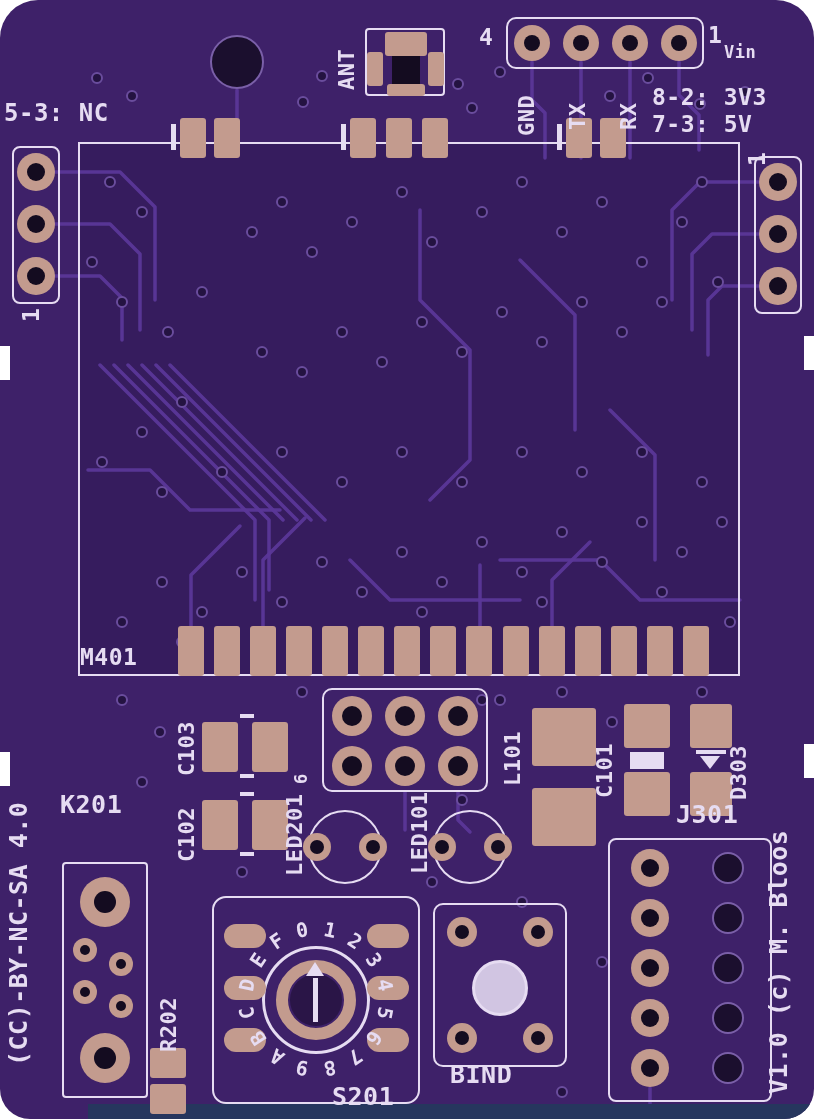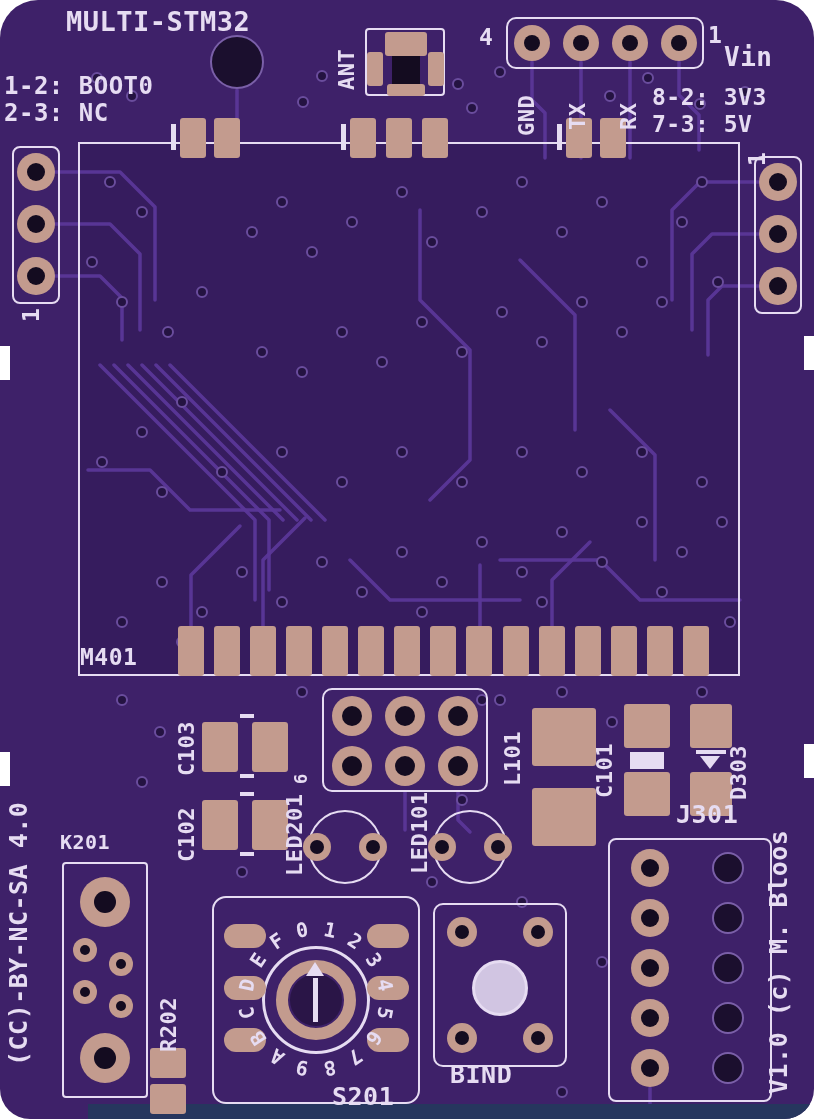--- a/index.html
+++ b/index.html
@@ -97,44 +97,42 @@
   <div id="rotary-arrow-head" class="tri" style="left:306px;top:962px;"></div>
 
   <div id="diode-arrow" class="tri" style="left:700px;top:756px;"></div>
 
   <div id="edge-bar"></div>
   <div class="notch" style="left:0;top:346px;width:10px;height:34px;"></div>
   <div class="notch" style="left:0;top:752px;width:10px;height:34px;"></div>
   <div class="notch" style="left:804px;top:336px;width:10px;height:34px;"></div>
   <div class="notch" style="left:804px;top:744px;width:10px;height:34px;"></div>
 
-  <div class="silk" style="left:66px;top:6px;font-size:27px;">MULTI-STM32</div>
-  <div class="silk" style="left:4px;top:72px;font-size:24px;">1-2: BOOT0</div>
-  <div class="silk" style="left:4px;top:99px;font-size:24px;">2-3: NC</div>
+  <div class="silk" style="left:4px;top:99px;font-size:24px;">5-3: NC</div>
   <div class="silk v" style="left:334px;top:90px;font-size:22px;">ANT</div>
   <div class="silk" style="left:479px;top:24px;font-size:23px;">4</div>
   <div class="silk" style="left:708px;top:22px;font-size:23px;">1</div>
-  <div class="silk" style="left:724px;top:42px;font-size:26px;">Vin</div>
+  <div class="silk" style="left:724px;top:42px;font-size:17px;">Vin</div>
   <div class="silk v" style="left:514px;top:136px;font-size:22px;">GND</div>
   <div class="silk v" style="left:565px;top:130px;font-size:22px;">TX</div>
   <div class="silk v" style="left:616px;top:130px;font-size:22px;">RX</div>
   <div class="silk" style="left:652px;top:84px;font-size:23px;">8-2: 3V3</div>
   <div class="silk" style="left:652px;top:111px;font-size:23px;">7-3: 5V</div>
   <div class="silk v" style="left:18px;top:322px;font-size:23px;">1</div>
   <div class="silk v" style="left:744px;top:166px;font-size:23px;">1</div>
   <div class="silk" style="left:80px;top:644px;font-size:23px;">M401</div>
   <div class="silk v" style="left:174px;top:776px;font-size:22px;">C103</div>
   <div class="silk v" style="left:174px;top:862px;font-size:22px;">C102</div>
   <div class="silk v" style="left:282px;top:876px;font-size:22px;">LED201</div>
   <div class="silk v" style="left:407px;top:874px;font-size:22px;">LED101</div>
   <div class="silk v" style="left:500px;top:786px;font-size:22px;">L101</div>
   <div class="silk v" style="left:592px;top:798px;font-size:22px;">C101</div>
   <div class="silk v" style="left:726px;top:800px;font-size:22px;">D303</div>
   <div class="silk" style="left:676px;top:800px;font-size:25px;">J301</div>
-  <div class="silk" style="left:60px;top:830px;font-size:20px;">K201</div>
+  <div class="silk" style="left:60px;top:790px;font-size:25px;">K201</div>
   <div class="silk v" style="left:4px;top:1066px;font-size:25px;">(CC)-BY-NC-SA 4.0</div>
   <div class="silk v" style="left:156px;top:1052px;font-size:22px;">R202</div>
   <div class="silk" style="left:332px;top:1082px;font-size:25px;">S201</div>
   <div class="silk" style="left:450px;top:1060px;font-size:25px;">BIND</div>
   <div class="silk v" style="left:764px;top:1094px;font-size:25px;">V1.0 (c) M. Bloos</div>
   <div class="silk v" style="left:291px;top:784px;font-size:17px;">6</div>
 <div class="via" style="left: 91px; top: 72px;"></div>
     <div class="via" style="left: 126px; top: 90px;"></div>
     <div class="via" style="left: 297px; top: 96px;"></div>
     <div class="via" style="left: 316px; top: 70px;"></div>

